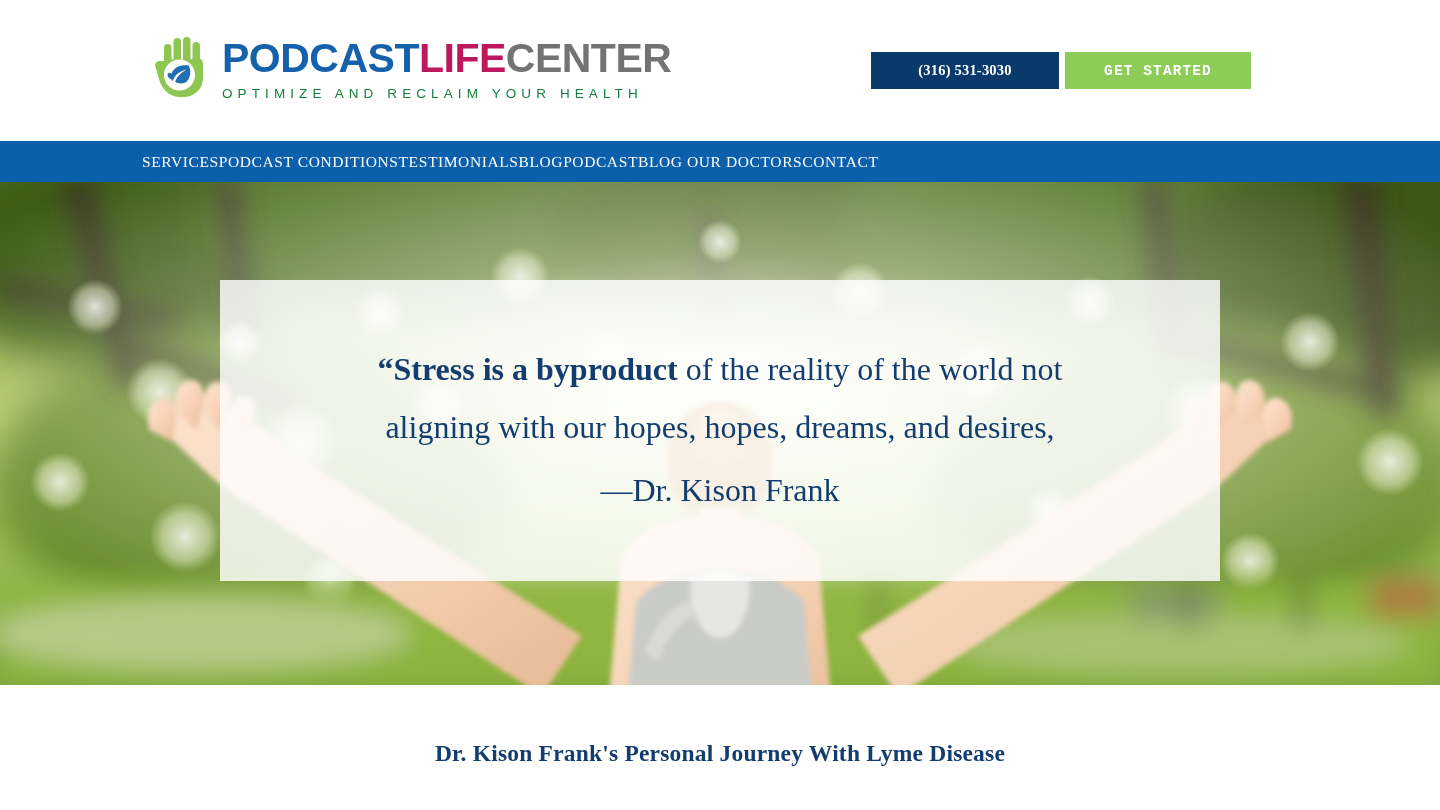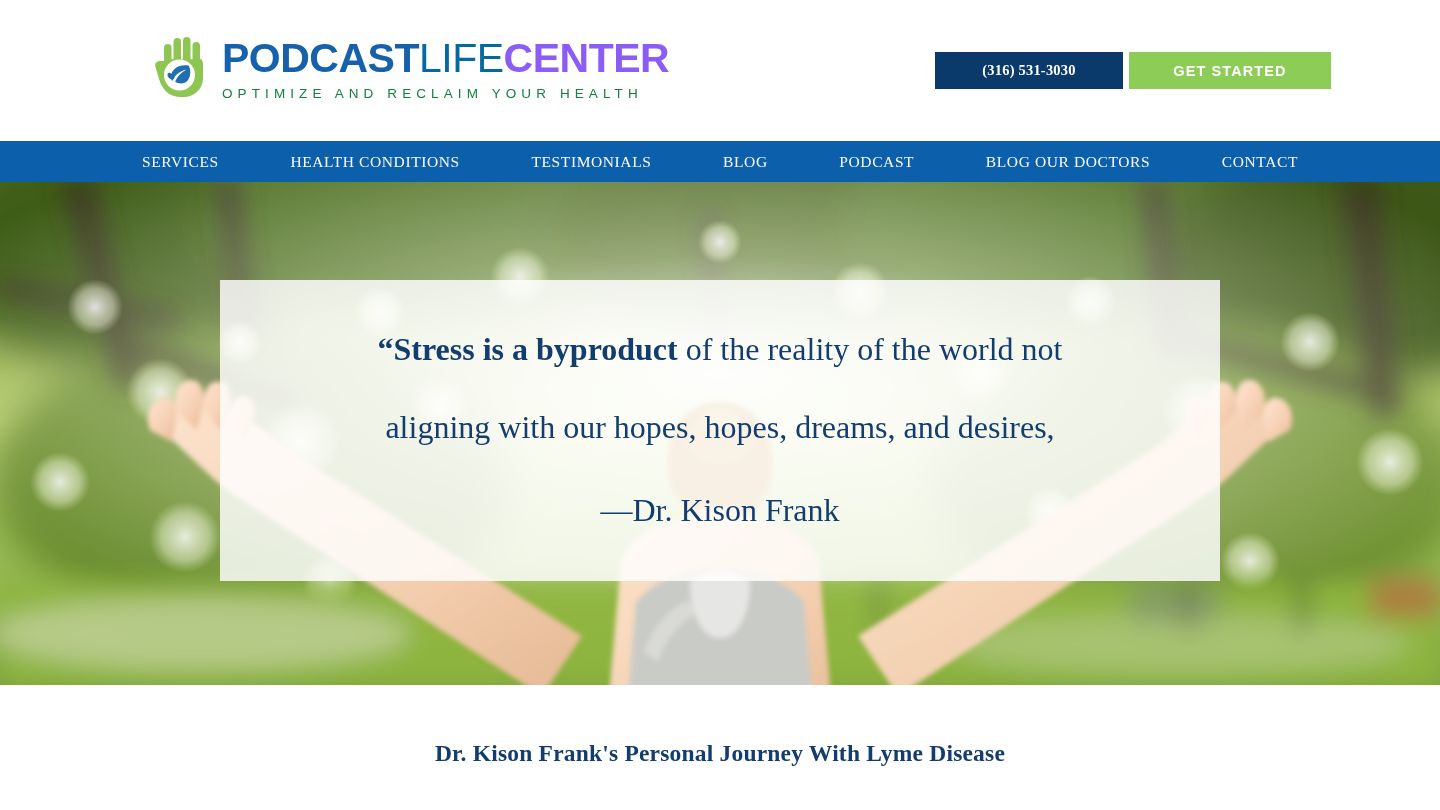--- a/index.html
+++ b/index.html
@@ -40,35 +40,35 @@
   }
 
   .logo-title {
     font-family: "Liberation Sans", sans-serif;
     font-size: 41px;
     line-height: 41px;
     letter-spacing: -0.5px;
     white-space: nowrap;
   }
   .logo-docere { color: #1661ab; font-weight: bold; }
-  .logo-life   { color: #0369a1; font-weight: 400; }
-  .logo-center { color: #8b5cf6; font-weight: bold; }
+  .logo-life   { color: #be185d; font-weight: 700; }
+  .logo-center { color: #737373; font-weight: bold; }
 
   .logo-tagline {
     font-family: "Liberation Sans", sans-serif;
     font-size: 13.5px;
     letter-spacing: 5.1px;
     color: #15803d;
     margin-top: 7px;
     white-space: nowrap;
   }
 
   .header-actions {
     position: absolute;
-    left: 935px;
+    left: 871px;
     top: 52px;
     display: flex;
   }
 
   .btn-phone {
     width: 188px;
     height: 37px;
     background: #0a3a6b;
     color: #ffffff;
     font-family: "Liberation Serif", serif;
@@ -76,25 +76,25 @@
     font-weight: bold;
     display: flex;
     align-items: center;
     justify-content: center;
     border: none;
     cursor: pointer;
     letter-spacing: 0.2px;
   }
 
   .btn-started {
-    width: 202px;
+    width: 186px;
     height: 37px;
     background: #8dcd57;
     color: #ffffff;
-    font-family: Liberation Sans, sans-serif;
+    font-family: Liberation Mono, monospace;
     font-size: 14.5px;
     font-weight: bold;
     letter-spacing: 1.1px;
     display: flex;
     align-items: center;
     justify-content: center;
     border: none;
     cursor: pointer;
     margin-left: 6px;
   }
@@ -104,21 +104,21 @@
     width: 1440px;
     height: 41px;
     background: #0b5fab;
     display: flex;
     align-items: center;
   }
   .nav-inner {
     width: 1180px;
     margin: 8px auto;
     display: flex;
-    justify-content: space-between;
+    justify-content: flex-start;
     align-items: center;
     padding: 0 12px;
   }
   .nav-item {
     font-family: "Liberation Serif", serif;
     font-size: 15.5px;
     color: #ffffff;
     letter-spacing: 0.6px;
     cursor: pointer;
     white-space: nowrap;
@@ -144,21 +144,20 @@
     left: 220px;
     top: 98px;
     width: 1000px;
     height: 301px;
     background: rgba(255,255,255,0.82);
     display: flex;
     flex-direction: column;
     align-items: center;
     justify-content: center;
     padding: 10px 30px 18px;
-    gap: 20px;
   }
   .quote-line {
     font-family: "Liberation Serif", serif;
     font-size: 32px;
     line-height: 58px;
     color: #123d6e;
     text-align: center;
     white-space: nowrap;
   }
   .quote-line b { font-weight: bold; }
@@ -221,21 +220,21 @@
   <div class="header-actions">
     <button class="btn-phone">(316) 531-3030</button>
     <button class="btn-started">GET STARTED</button>
   </div>
 
 </div>
 
 <nav class="navbar">
   <div class="nav-inner">
     <a class="nav-item">SERVICES</a>
-    <a class="nav-item">HEALTH CONDITIONS</a>
+    <a class="nav-item">PODCAST CONDITIONS</a>
     <a class="nav-item">TESTIMONIALS</a>
     <a class="nav-item">BLOG</a>
     <a class="nav-item">PODCAST</a>
     <a class="nav-item">BLOG OUR DOCTORS</a>
     <a class="nav-item">CONTACT</a>
   </div>
 </nav>
 
 <section class="hero">
 

